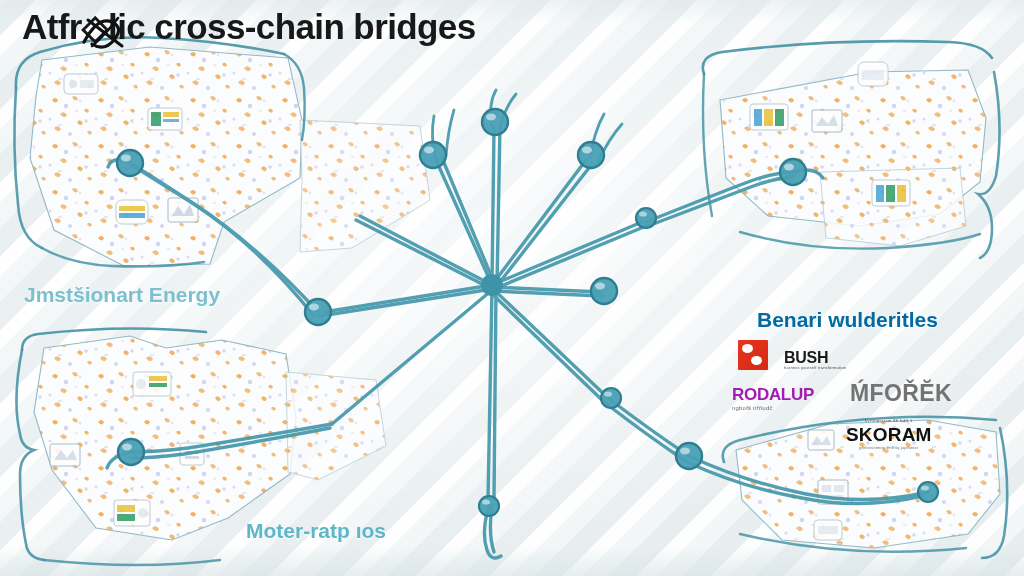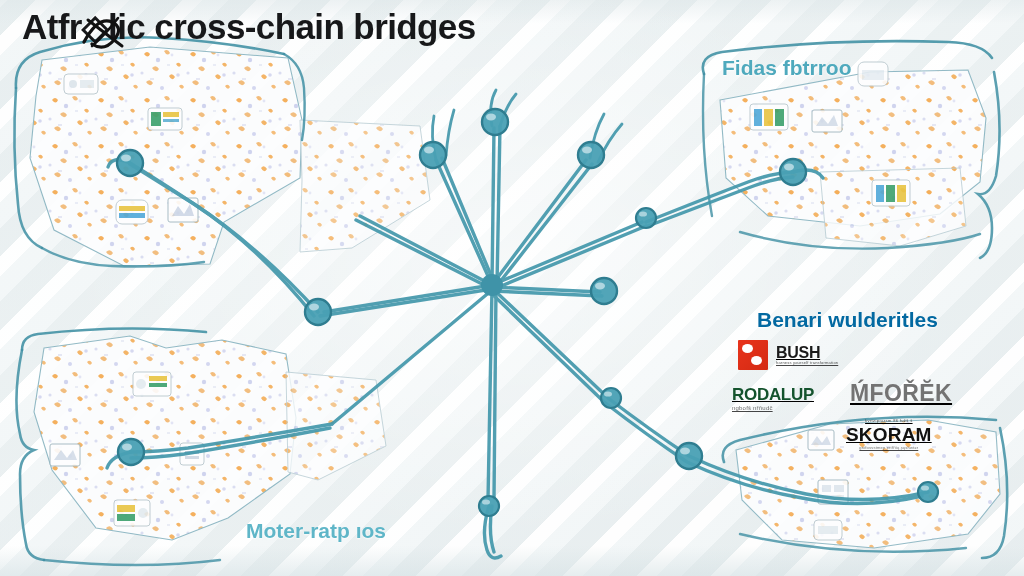--- a/index.html
+++ b/index.html
@@ -95,23 +95,22 @@
     position: absolute;
     left: 730px;
     top: 336px;
     width: 265px;
     height: 130px;
     z-index: 35;
   }
   .logo {
     position: absolute;
     display: flex;
-    align-items: center;
-    gap: 8px;
-    text-decoration: underline;
+    align-items: flex-end;
+    gap: 16px;
   }
   .logo-name {
     font-weight: 800;
     letter-spacing: -0.3px;
     line-height: 1;
   }
   .logo-sub {
     font-size: 4px;
     letter-spacing: 0.2px;
     line-height: 1;
@@ -163,21 +162,21 @@
     left: 19px; top: 13px;
     width: 9px; height: 8px;
     background: #e0452c;
     border-radius: 50% 40% 55% 45%;
   }
   #logo-sera .logo-name { font-size: 19px; color: #1b4f91; }
   #logo-sera .logo-sub  { color: #2a5f9e; }
 
   
   #logo-rodalup { left: 2px; top: 50px; display: block; }
-  #logo-rodalup .logo-name { font-size: 17px; color: #14532d; }
+  #logo-rodalup .logo-name { font-size: 17px; color: #a21caf; }
   #logo-rodalup .logo-sub  { font-size: 6px; color: #2b2b2b; margin-top: 2px; }
 
   
   #logo-mforek { left: 120px; top: 46px; display: block; }
   #logo-mforek .logo-name { font-size: 23px; color: #737373; letter-spacing: 0.4px; }
 
   
   #logo-skoram { left: 116px; top: 82px; display: block; text-align: center; }
   #logo-skoram .logo-kicker { font-size: 4px; color: #444; letter-spacing: 0.4px; margin-bottom: 2px; }
   #logo-skoram .logo-name  { font-size: 19px; color: #111; letter-spacing: 0.2px; }
@@ -413,21 +412,21 @@
     </g>
   </svg>
 
   <div id="title">Atfr◇lic cross-chain bridges</div>
   <svg id="title-scribble" viewBox="0 0 60 46">
     <path d="M6 34 q14 -26 28 -20 q12 6 2 18 q-10 12 -22 4" fill="none" stroke="#111" stroke-width="3.2" stroke-linecap="round"></path>
     <path d="M10 12 q18 14 34 26" fill="none" stroke="#111" stroke-width="3" stroke-linecap="round"></path>
     <path d="M40 10 q-12 16 -26 28" fill="none" stroke="#111" stroke-width="2.6" stroke-linecap="round"></path>
   </svg>
 
-  <div class="region-label" id="label-fidas">Fidas fbtrroo</div>
+  <div class="region-label" id="label-jmst">Jmstšionart Energy</div>
   <div class="region-label" id="label-benari">Benari wulderitles</div>
   <div class="region-label" id="label-moter">Moter-ratp ıos</div>
 
   <div id="logo-block">
 
     <div class="logo" id="logo-bush">
       <div id="bush-mark"></div>
       <div>
         <div class="logo-name">BUSH</div>
         <div class="logo-sub blurtext">harness yourself transformation</div>

